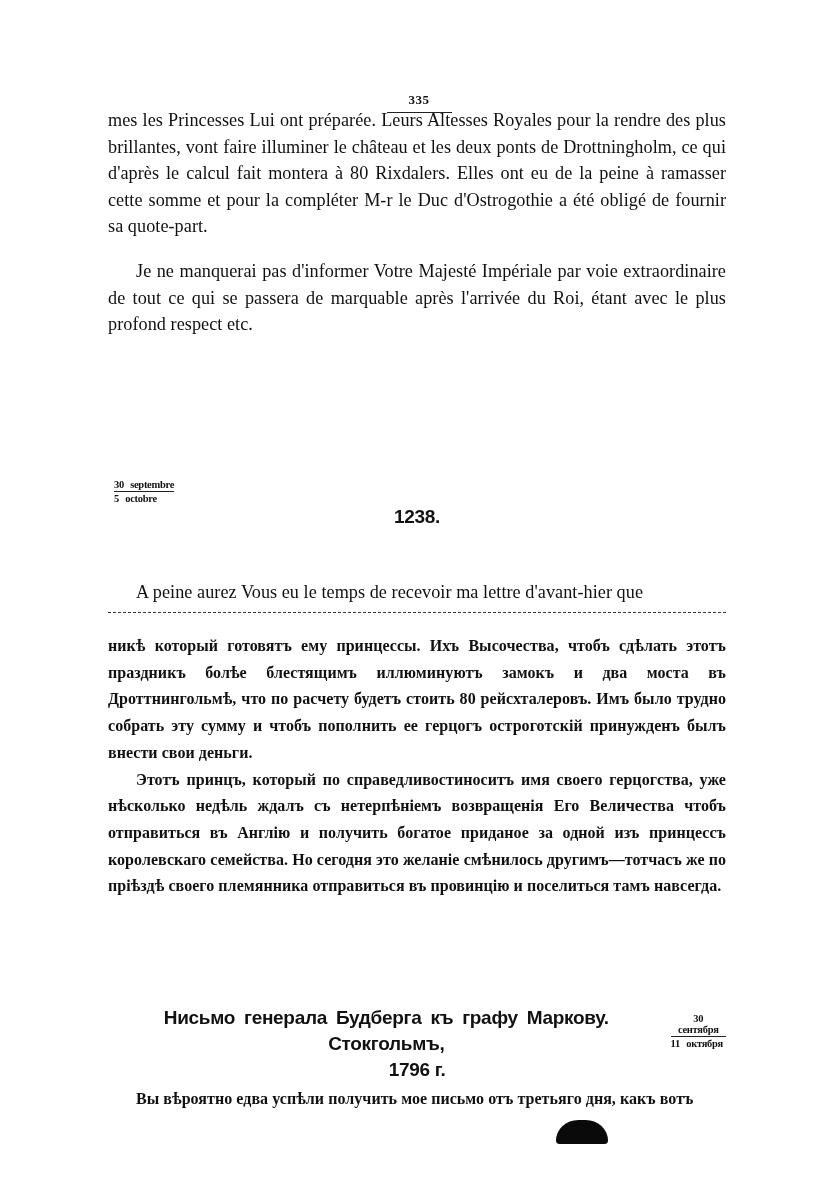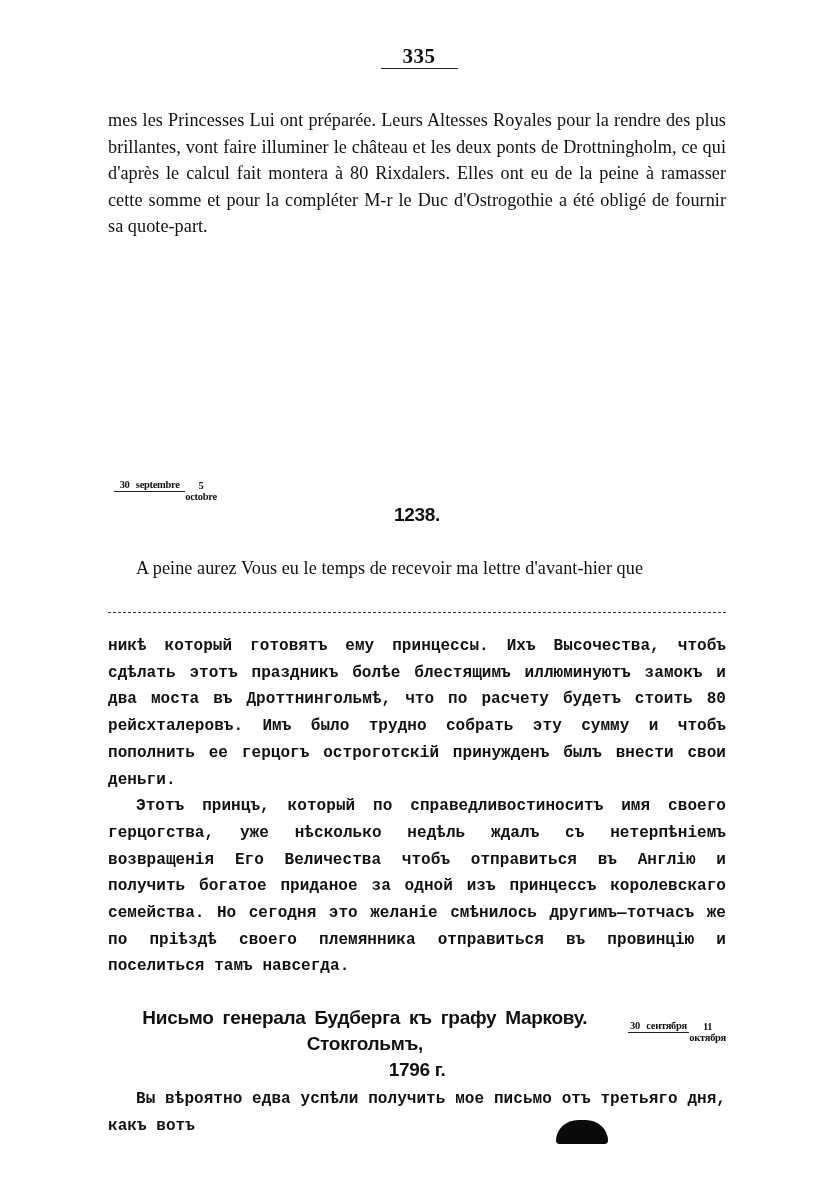--- a/index.html
+++ b/index.html
@@ -19,25 +19,26 @@
       position: absolute;
       top: 46px;
       left: 0;
       width: 838px;
       text-align: center;
     }
     .page-number {
       display: inline-block;
       font-family: "Liberation Serif", serif;
       font-weight: bold;
-      font-size: 21px;
+      font-size: 13px;
       letter-spacing: 0.5px;
       padding: 0 22px 2px 22px;
       border-bottom: 1.5px solid #222;
       line-height: 20px;
+      margin-top: 44px;
     }
     .block {
       position: absolute;
       left: 108px;
       width: 618px;
     }
     .para {
       font-size: 18.2px;
       line-height: 26.6px;
       text-align: justify;
@@ -45,42 +46,42 @@
       letter-spacing: 0.05px;
     }
     .para.indent {
       text-indent: 28px;
     }
     .fr-text {
       font-family: "Liberation Serif", serif;
       margin-top: 18px;
     }
     .ru-text {
-      font-family: Liberation Mono, monospace;
+      font-family: Liberation Serif, serif;
       font-size: 16px;
       line-height: 26.7px;
       transform: scaleX(1.0);
     }
     .heading {
       font-family: "Liberation Sans", sans-serif;
       font-weight: bold;
       font-size: 19px;
       line-height: 26px;
       text-align: center;
       letter-spacing: -0.3px;
     }
     .heading .title-line {
       display: flex;
       justify-content: space-between;
       align-items: center;
       word-spacing: 4px;
     }
     .date-frac {
       display: inline-flex;
-      flex-direction: row;
+      flex-direction: column;
       align-items: flex-start;
       font-family: "Liberation Serif", serif;
       font-size: 10.5px;
       line-height: 11px;
       font-weight: bold;
       margin-left: 6px;
       vertical-align: middle;
     }
     .date-frac .num {
       border-bottom: 1px solid #222;
@@ -114,33 +115,34 @@
   </style>
 </head>
 <body>
 
 <div class="page-number-wrap">
   <span class="page-number">335</span>
 </div>
 
 <div class="block" style="top: 89px;">
   <p class="para fr-text">mes les Princesses Lui ont préparée. Leurs Altesses Royales pour la rendre des plus brillantes, vont faire illuminer le château et les deux ponts de Drottningholm, ce qui d'après le calcul fait montera à 80 Rixdalers. Elles ont eu de la peine à ramasser cette somme et pour la compléter M-r le Duc d'Ostrogothie a été obligé de fournir sa quote-part.</p>
+  <p class="para fr-text indent">Je ne manquerai pas d'informer Votre Majesté Impériale par voie extraordinaire de tout ce qui se passera de marquable après l'arrivée du Roi, étant avec le plus profond respect etc.</p>
 </div>
 
 <div class="block heading" style="top: 479px;">
   <div class="title-line">
     <span class="date-frac">
       <span class="num">30 septembre</span>
       <span class="den">5 octobre</span>
     </span>
   </div>
   <div class="year-line">1238.</div>
 </div>
 
-<div class="block" style="top: 537px;">
+<div class="block" style="top: 561px;">
   <p class="para fr-text indent">A peine aurez Vous eu le temps de recevoir ma lettre d'avant-hier que</p>
 </div>
 
 <div class="divider"></div>
 
 <div class="block" style="top: 633px;">
   <p class="para ru-text bold">никѣ который готовятъ ему принцессы. Ихъ Высочества, чтобъ сдѣлать этотъ праздникъ болѣе блестящимъ иллюминуютъ замокъ и два моста въ Дроттнингольмѣ, что по расчету будетъ стоить 80 рейсхталеровъ. Имъ было трудно собрать эту сумму и чтобъ пополнить ее герцогъ остроготскій принужденъ былъ внести свои деньги.</p>
   <p class="para ru-text bold indent">Этотъ принцъ, который по справедливостиноситъ имя своего герцогства, уже нѣсколько недѣль ждалъ съ нетерпѣніемъ возвращенія Его Величества чтобъ отправиться въ Англію и получить богатое приданое за одной изъ принцессъ королевскаго семейства. Но сегодня это желаніе смѣнилось другимъ—тотчасъ же по пріѣздѣ своего племянника отправиться въ провинцію и поселиться тамъ навсегда.</p>
 </div>
 

